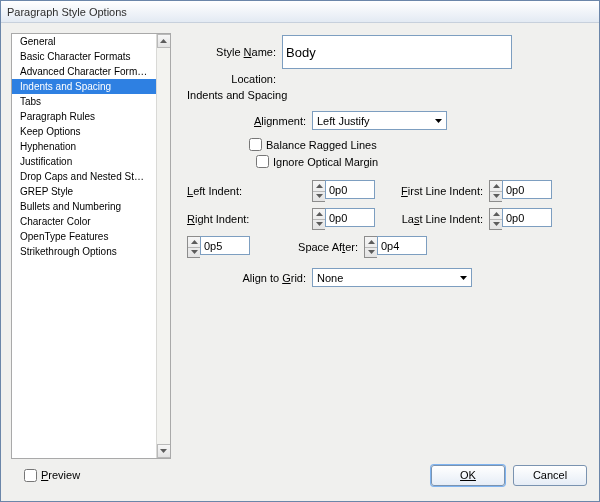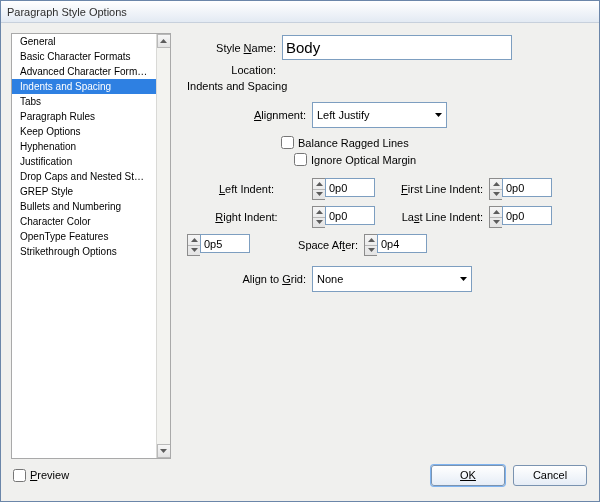--- a/index.html
+++ b/index.html
@@ -100,28 +100,28 @@
   }
   .label-col-wide { width: 95px; }
   .label-col-med  { width: 125px; }
   .section-title {
     font-size: 11px;
     margin: 4px 0 10px 0;
     color: #000;
   }
   input[type="text"].big {
     width: 230px;
-    height: 25px;
+    height: 34px;
     border: 1px solid #7d9ec0;
     padding: 1px 3px;
-    font-size: 15px;
+    font-size: 13px;
     background: #fff;
   }
   .select {
-    height: 26px;
+    height: 19px;
     border: 1px solid #7d9ec0;
     background: #fff;
     display: flex;
     align-items: center;
     justify-content: space-between;
     padding: 0 4px;
     font-size: 11px;
     cursor: default;
   }
   .select .caret { width: 7px; height: 4px; }
@@ -137,21 +137,21 @@
   input[type="checkbox"] {
     width: 13px; height: 13px; margin: 0;
   }
   .spin-group {
     display: flex;
     align-items: center;
     margin-bottom: 6px;
   }
   .spin-label {
     width: 125px;
-    text-align: center;
+    text-align: left;
     padding-right: 6px;
     font-size: 11px;
   }
   .spin-label2 {
     width: 100px;
     text-align: right;
     padding-right: 6px;
     font-size: 11px;
   }
   .spinner {
@@ -278,26 +278,26 @@
           <span class="underline-accesskey">A</span><span>lignment:</span>
         </div>
         <div class="select align">
           <span>Left Justify</span>
           <svg class="caret">
               <polygon points="0,0 7,0 3.5,4" fill="#000"></polygon>
             </svg>
         </div>
       </div>
 
-      <div class="checkbox-row" style="margin-left:94px;">
+      <div class="checkbox-row" style="margin-left:62px;">
         <input type="checkbox" style="">
         <span>Balance Ragged Lines</span>
       </div>
 
-      <div class="checkbox-row" style="margin-left:107px; margin-bottom:12px;">
+      <div class="checkbox-row" style="margin-left:69px; margin-bottom:12px;">
         <input type="checkbox" style="">
         <span>Ignore Optical Margin</span>
       </div>
 
       <div class="two-col">
         <div class="spin-group">
           <div class="spin-label"><span class="underline-accesskey">L</span><span>eft Indent:</span></div>
           <div class="spinner">
             <div class="btns">
               <div>
@@ -418,21 +418,21 @@
           <svg class="caret">
               <polygon points="0,0 7,0 3.5,4" fill="#000"></polygon>
             </svg>
         </div>
       </div>
 
     </div>
   </div>
 
   <div class="footer">
-    <div class="checkbox-row" style="margin:0;">
+    <div class="checkbox-row" style="margin:11px;">
       <input type="checkbox" style="">
       <span><span class="underline-accesskey">P</span><span>review</span></span>
     </div>
     <div class="spacer"></div>
     <div class="btn default">
       <span>OK</span>
     </div>
     <div class="btn">
       <span>Cancel</span>
     </div>

